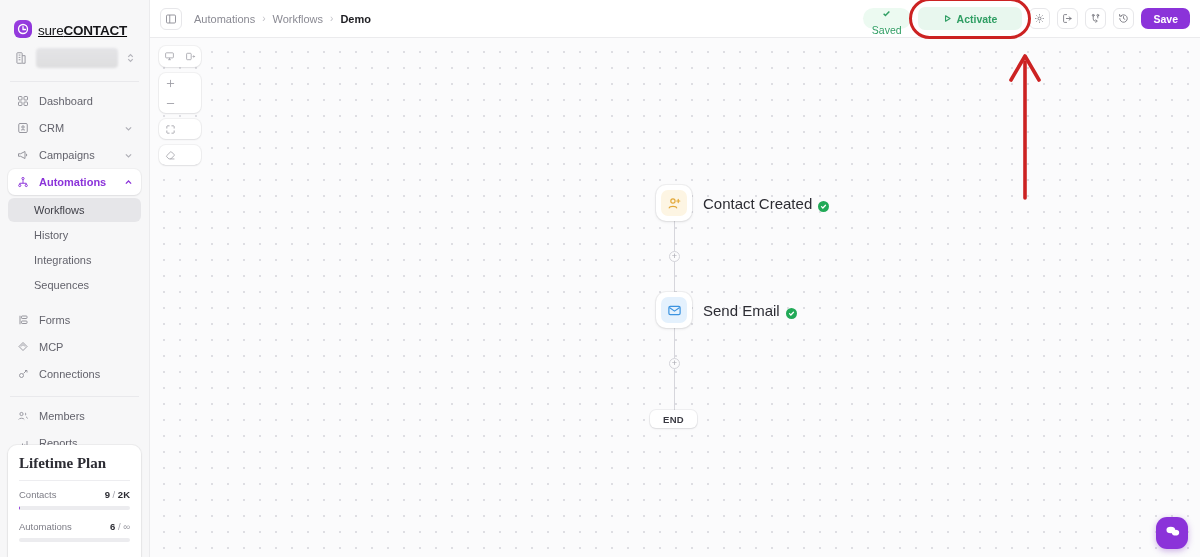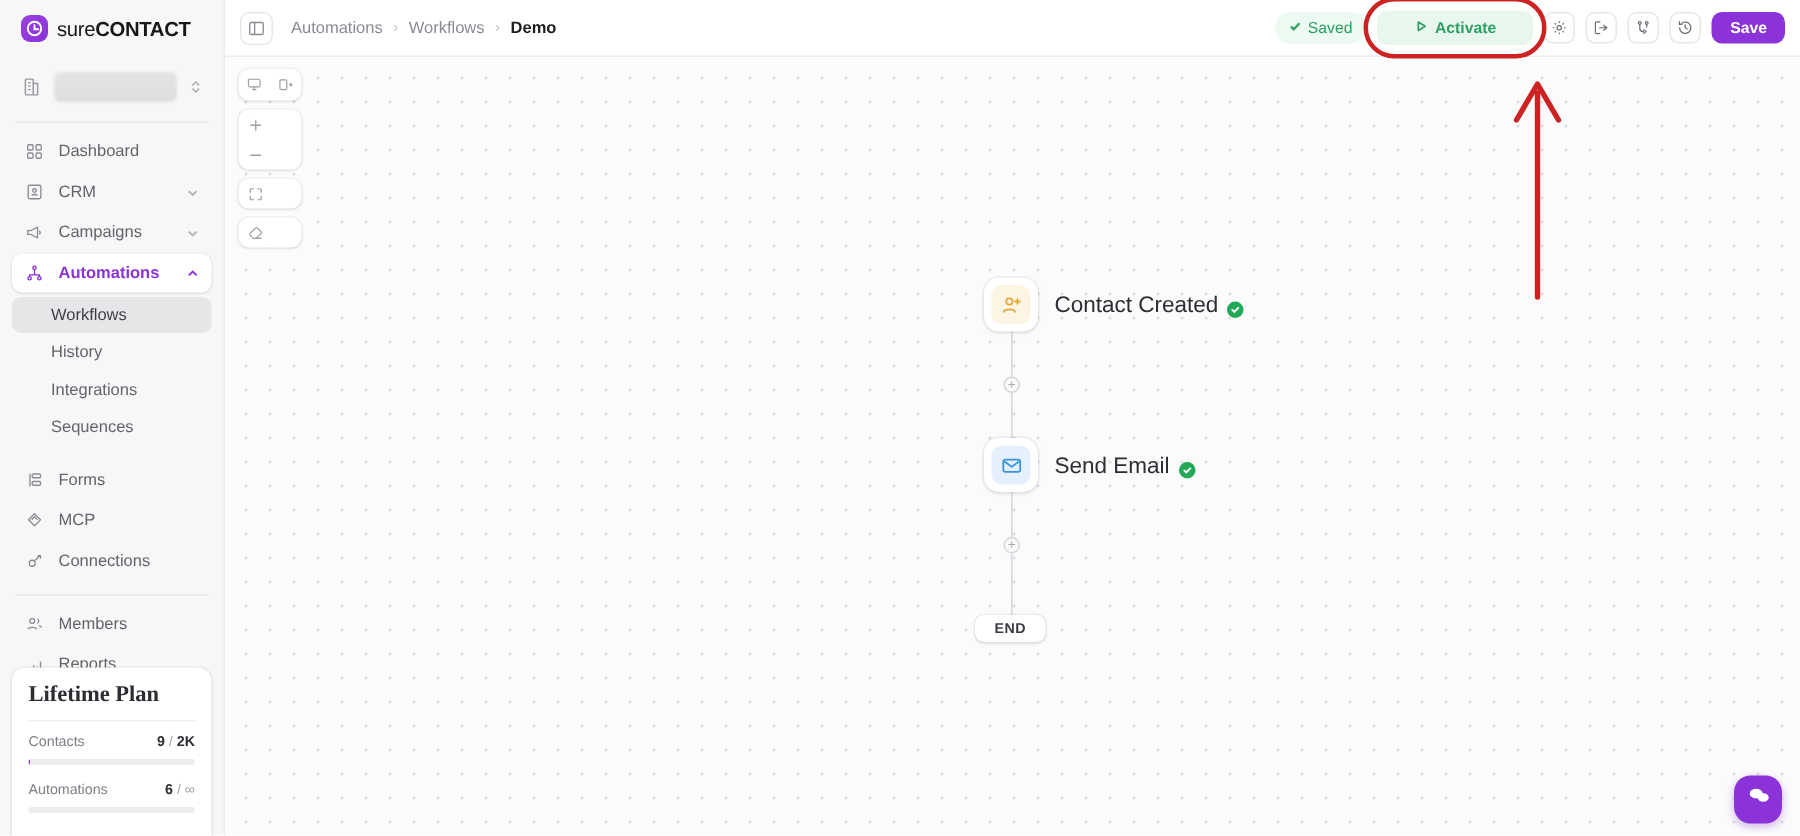--- a/index.html
+++ b/index.html
@@ -14,22 +14,23 @@
   
   #sidebar {
     width: 150px; height: 557px;
     background: #f7f7f8;
     border-right: 1px solid #ebebed;
     display: flex; flex-direction: column;
     position: relative;
     flex: 0 0 150px;
   }
   .brand {
-    height: 38px; display: flex; align-items: center; gap: 6px;
+    height: 38px; display: flex; align-items: flex-end; gap: 6px;
     padding-left: 14px;
+    text-decoration: underline;
   }
   .brand-mark {
     width: 18px; height: 18px; border-radius: 6px;
     background: linear-gradient(135deg,#9b3fe0,#8b33d9);
     display: flex; align-items: center; justify-content: center;
     flex: 0 0 18px;
   }
   .brand-mark svg { display: block; }
   .brand-text { font-size: 13.5px; letter-spacing: -0.2px; color: #17171a; }
   .brand-text .b1 { font-weight: 400; }
@@ -111,21 +112,21 @@
   }
   .crumbs { display: flex; align-items: center; gap: 7px; margin-left: 12px; font-size: 11px; }
   .crumb { color: #8a8a93; }
   .crumb.cur { color: #1d1d22; font-weight: 700; }
   .crumb-sep { color: #c2c2c8; font-size: 10px; }
 
   .top-right { margin-left: auto; display: flex; align-items: center; gap: 7px; }
   .chip-saved {
     height: 21px; padding: 0 9px; border-radius: 11px;
     background: #ecfaf1; color: #2f9e63; font-size: 10.5px;
-    display: flex; align-items: center; gap: 4px; font-weight: 500;
+    display: flex; align-items: center; gap: 4px; font-weight: 500; flex-direction: column;
   }
   .btn-activate {
     height: 23px; padding: 0 25px; border-radius: 7px;
     background: #e8f7ee; color: #2f9e63; font-size: 10.5px; font-weight: 700;
     display: flex; align-items: center; gap: 5px;
     position: relative;
   }
   .activate-wrap { position: relative; display: flex; align-items: center; }
   .activate-ring {
     position: absolute; left: -9px; top: -9px; right: -9px; bottom: -9px;

